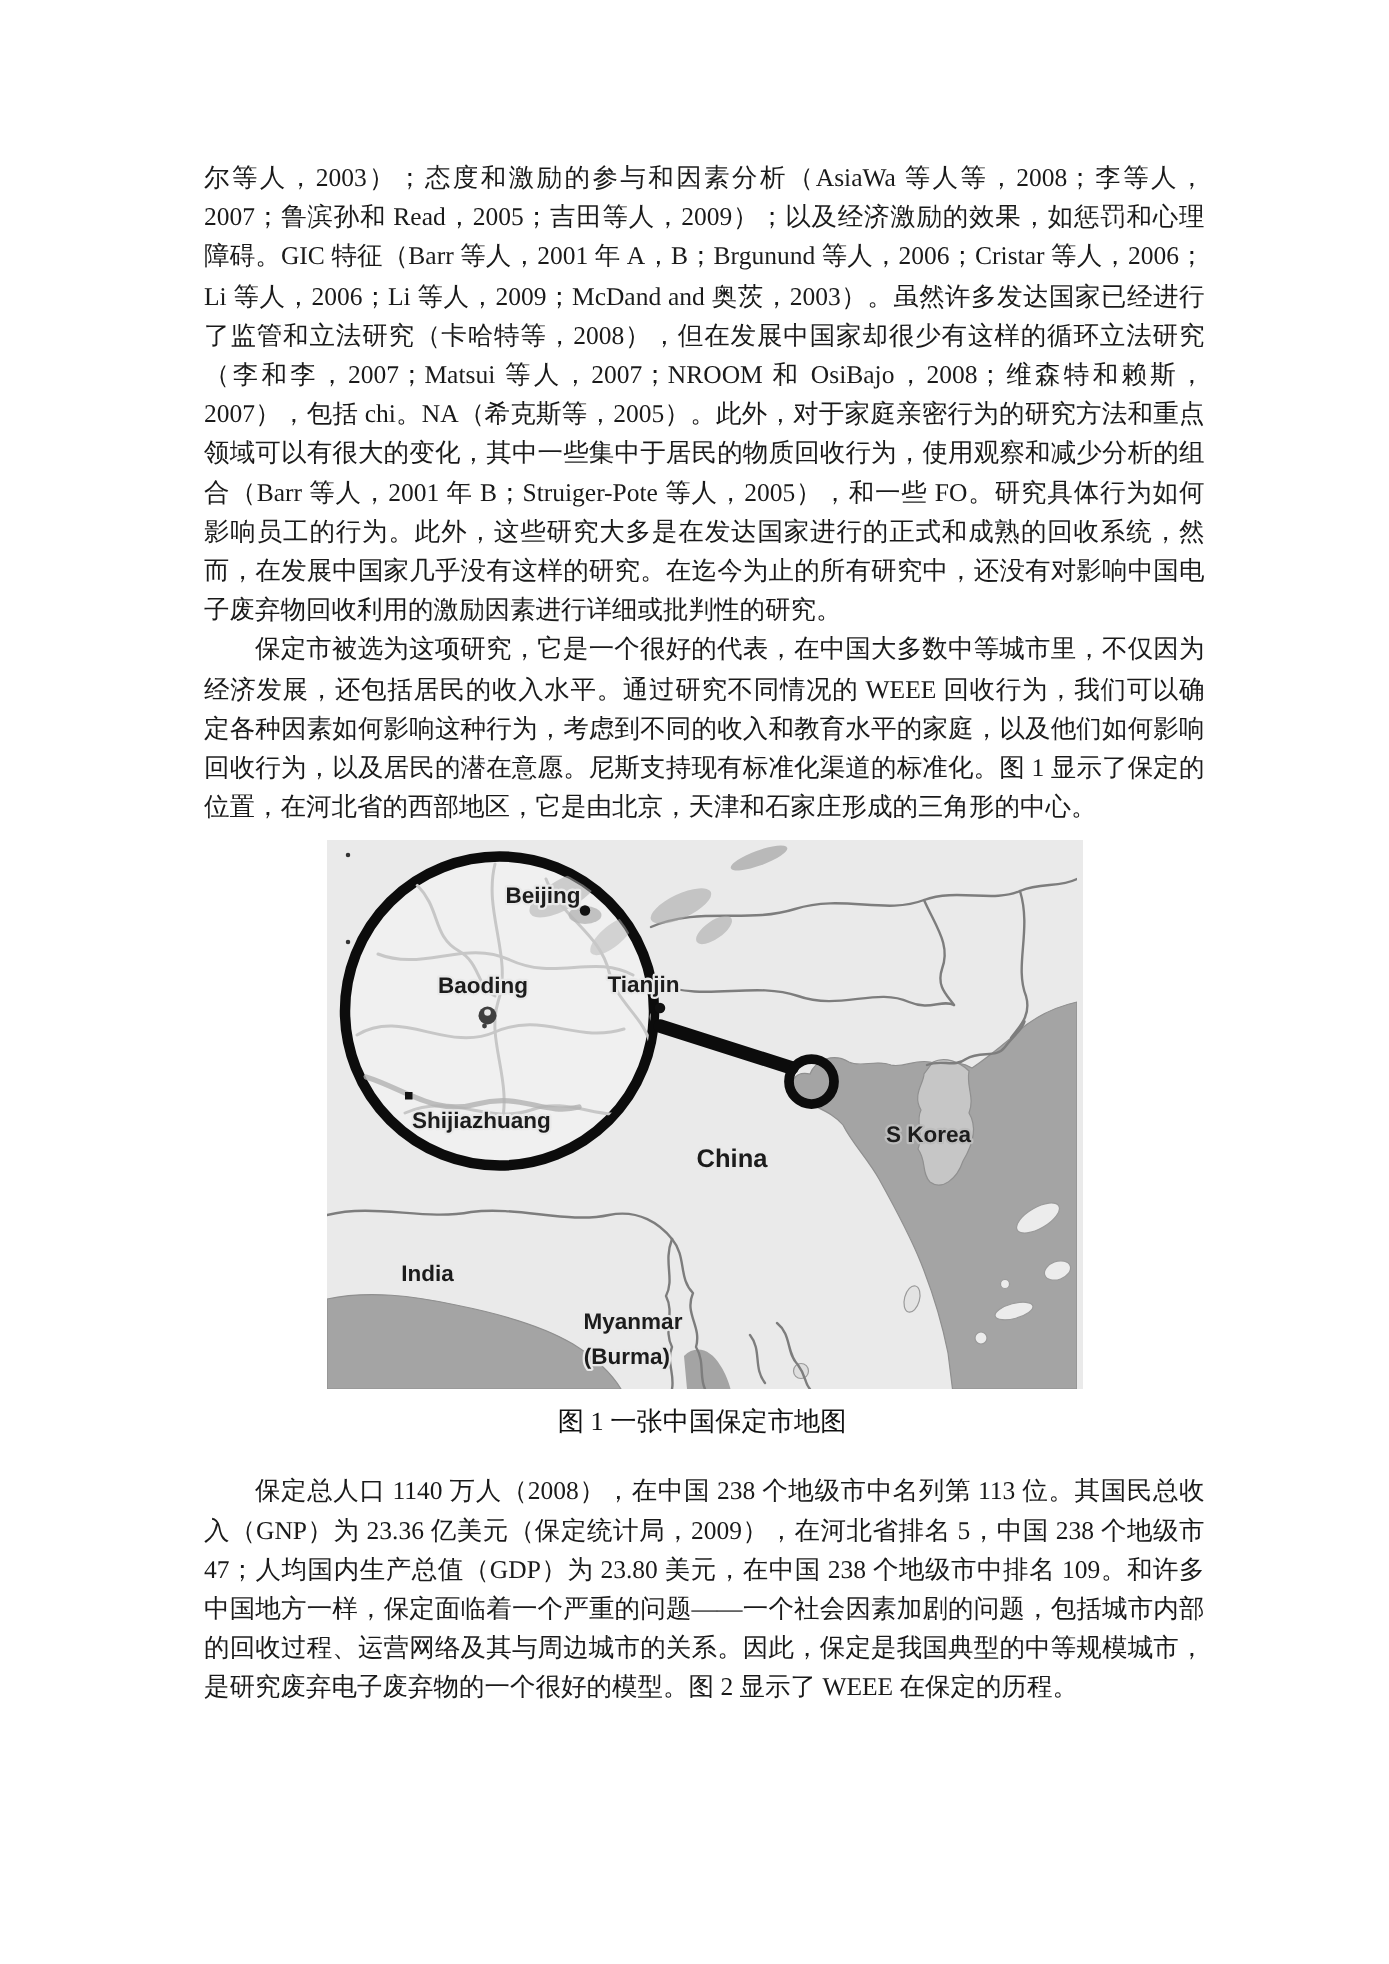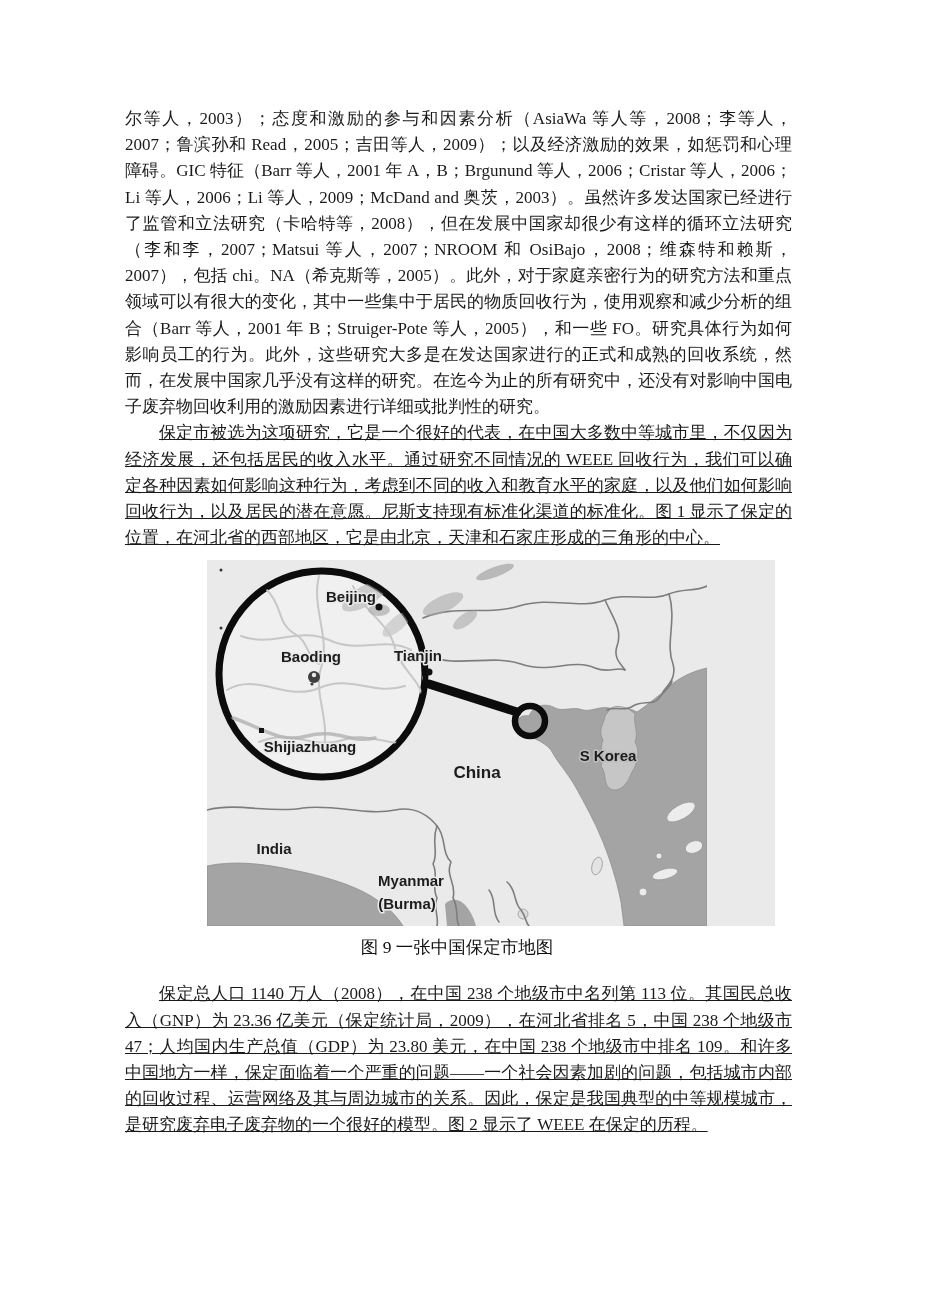--- a/index.html
+++ b/index.html
@@ -1,34 +1,34 @@
 <!DOCTYPE html>
 <html><head>
 <meta charset="utf-8">
 <style>
   html,body{margin:0;padding:0;}
   body{
     width:926px;height:1309px;background:#ffffff;
     font-family:"Liberation Serif","DejaVu Serif",serif;
     color:#1a1a1a;position:relative;overflow:hidden;
   }
-  .page{position:absolute;left:125px;top:106px;width:667px;}
+  .page{position:absolute;left:136px;top:106px;width:667px;}
   .para{
     font-size:17px;line-height:26.2px;text-align:justify;
     margin:0;word-break:break-word;
   }
-  .para.indent{text-indent:2em;text-decoration:underline;}
+  .para.indent{text-indent:2em;}
   .heading{
     font-family:"Liberation Sans","DejaVu Sans",sans-serif;
     font-size:21px;font-weight:700;color:#000;
     margin:13px 0 7px 0;line-height:27px;
   }
   figure{margin:9px 0 0 0;padding:0;}
   .map-wrap{
-    width:568px;height:366px;margin-left:82px;
+    width:504px;height:366px;margin-left:82px;
     background:#eaeaea;position:relative;
   }
   .map-wrap svg{display:block;}
   figcaption{
     width:500px;margin-left:82px;margin-top:9px;
     text-align:center;font-size:17.5px;color:#111;
   }
   .para.stats{margin-top:22px;}
   .map-label{
     font-family:"Liberation Sans","DejaVu Sans",sans-serif;
@@ -143,18 +143,18 @@
         <text x="104" y="102" text-anchor="middle" class="map-label city">Baoding</text>
         <text x="211" y="101" text-anchor="middle" class="map-label city">Tianjin</text>
         <text x="103" y="192" text-anchor="middle" class="map-label city">Shijiazhuang</text>
         <text x="270" y="218" text-anchor="middle" class="map-label country">China</text>
         <text x="401" y="201" text-anchor="middle" class="map-label small-country on-sea">S Korea</text>
         <text x="67" y="294" text-anchor="middle" class="map-label small-country">India</text>
         <text x="204" y="326" text-anchor="middle" class="map-label small-country">Myanmar</text>
         <text x="200" y="349" text-anchor="middle" class="map-label small-country">(Burma)</text>
       </svg>
     </div>
-    <figcaption>图 9 一张中国保定市地图</figcaption>
+    <figcaption>图 1 一张中国保定市地图</figcaption>
   </figure>
 
   <p class="para indent stats">保定总人口 1140 万人（2008），在中国 238 个地级市中名列第 113 位。其国民总收入（GNP）为 23.36 亿美元（保定统计局，2009），在河北省排名 5，中国 238 个地级市 47；人均国内生产总值（GDP）为 23.80 美元，在中国 238 个地级市中排名 109。和许多中国地方一样，保定面临着一个严重的问题——一个社会因素加剧的问题，包括城市内部的回收过程、运营网络及其与周边城市的关系。因此，保定是我国典型的中等规模城市，是研究废弃电子废弃物的一个很好的模型。图 2 显示了 WEEE 在保定的历程。</p>
 
 </div>
 
 </body></html>

